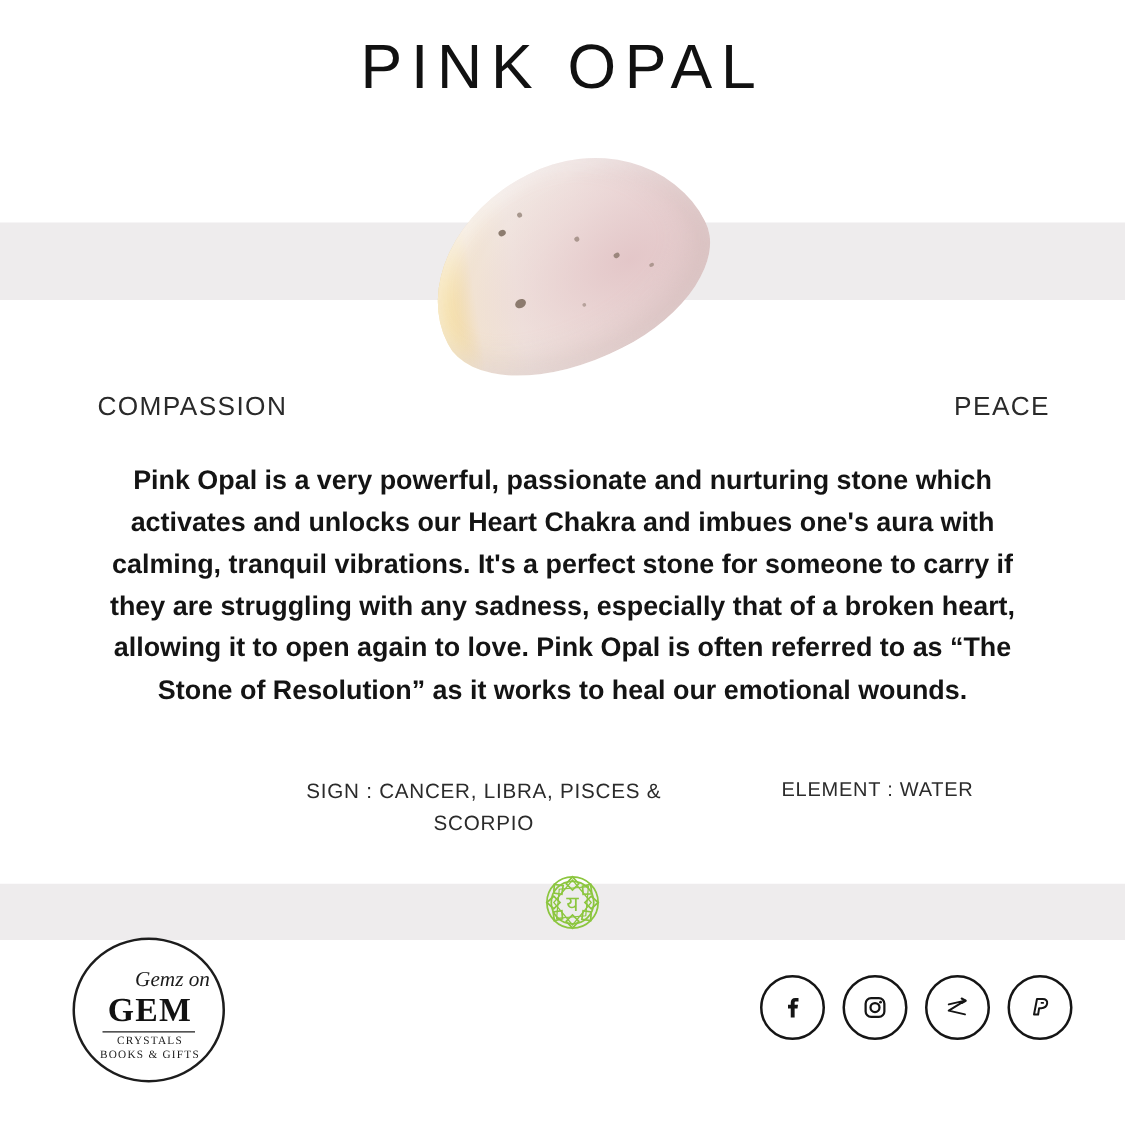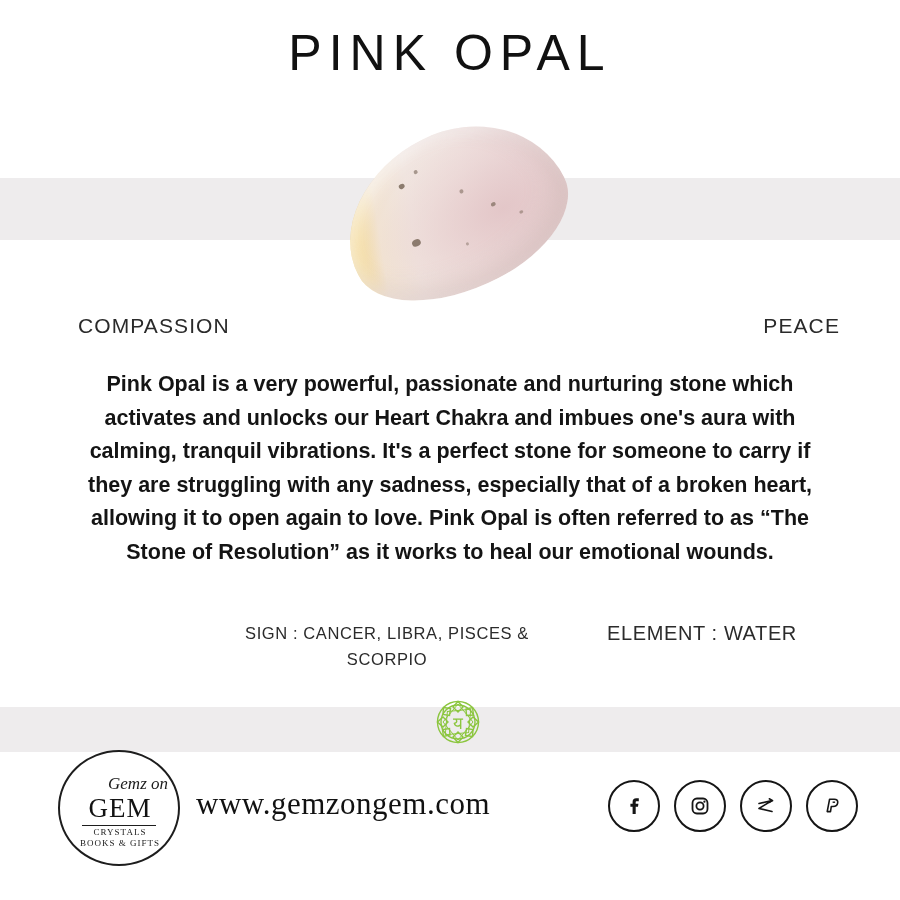--- a/index.html
+++ b/index.html
@@ -129,21 +129,21 @@
     width: 330px;
     text-align: center;
     font-size: 16.5px;
     letter-spacing: 0.6px;
     line-height: 26px;
     color: #2b2b2b;
   }
   .meta-element {
     width: 300px;
     text-align: center;
-    font-size: 20px;
+    font-size: 16px;
     letter-spacing: 0.6px;
     line-height: 26px;
     color: #2b2b2b;
   }
 
   
   .chakra {
     position: absolute;
     left: 418px;
     top: 682px;
@@ -190,21 +190,21 @@
     font-size: 17px;
     color: #1b1b1b;
   }
   .logo-gem {
     position: absolute;
     left: 14px;
     top: 45px;
     width: 108px;
     text-align: center;
     font-family: "Liberation Serif", serif;
-    font-weight: normal;
+    font-weight: bold;
     font-size: 27px;
     letter-spacing: 1px;
     color: #121212;
   }
   .logo-rule {
     position: absolute;
     left: 30px;
     top: 77px;
     width: 74px;
     height: 1px;
@@ -322,21 +322,20 @@
 
   <div class="logo">
     <div class="logo-circle"></div>
     <div class="logo-gemz">Gemz on</div>
     <div class="logo-gem">GEM</div>
     <div class="logo-rule"></div>
     <div class="logo-sub1">CRYSTALS</div>
     <div class="logo-sub2">BOOKS &amp; GIFTS</div>
   </div>
 
-  <div class="website">www.gemzongem.com</div>
 
   <div class="socials">
     <div class="social">
       <svg width="24" height="24" viewBox="0 0 24 24" aria-hidden="true">
         <path d="M14.8 7.2h2V4.3h-2.6c-2.3 0-3.6 1.4-3.6 3.6v1.9H8.4v2.9h2.2V20h3.1v-7.3h2.3l.4-2.9h-2.7V8.3c0-.8.3-1.1 1.1-1.1z" fill="#151515"></path>
       </svg>
     </div>
     <div class="social">
       <svg width="24" height="24" viewBox="0 0 24 24" aria-hidden="true">
         <rect x="4.5" y="4.5" width="15" height="15" rx="4.4" ry="4.4" fill="none" stroke="#151515" stroke-width="1.8"></rect>

